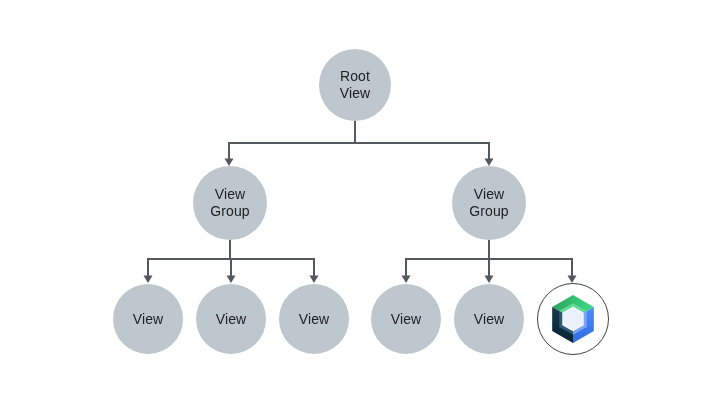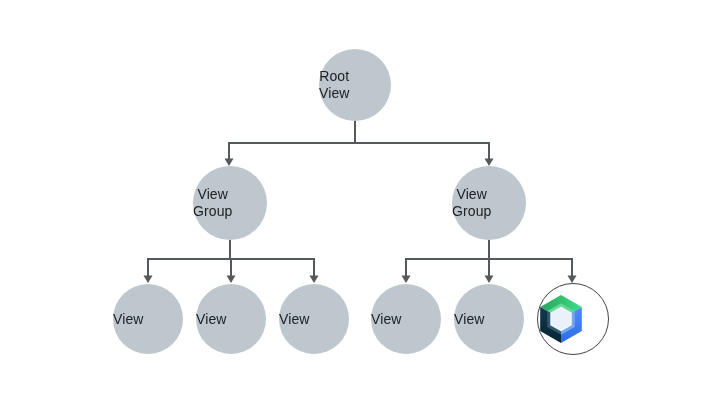--- a/index.html
+++ b/index.html
@@ -19,21 +19,21 @@
     overflow:hidden;
     font-family:"Liberation Sans", sans-serif;
   }
   .connectors{position:absolute;left:0;top:0;width:720px;height:405px;}
   .connectors path{stroke:var(--connector);stroke-width:2;fill:none;}
   .connectors polygon{fill:var(--connector);stroke:none;}
   .node{
     position:absolute;
     border-radius:50%;
     background:var(--node-fill);
-    display:flex;align-items:center;
+    display:flex;align-items:center;justify-content:center;
     text-align:center;
   }
   .node .label{
     color:var(--text);
     font-size:14px;
     line-height:17px;
     white-space:pre-line;
     letter-spacing:.1px;
   }
   .node.root   {left:319px;top:49px; width:72px;height:72px;}

